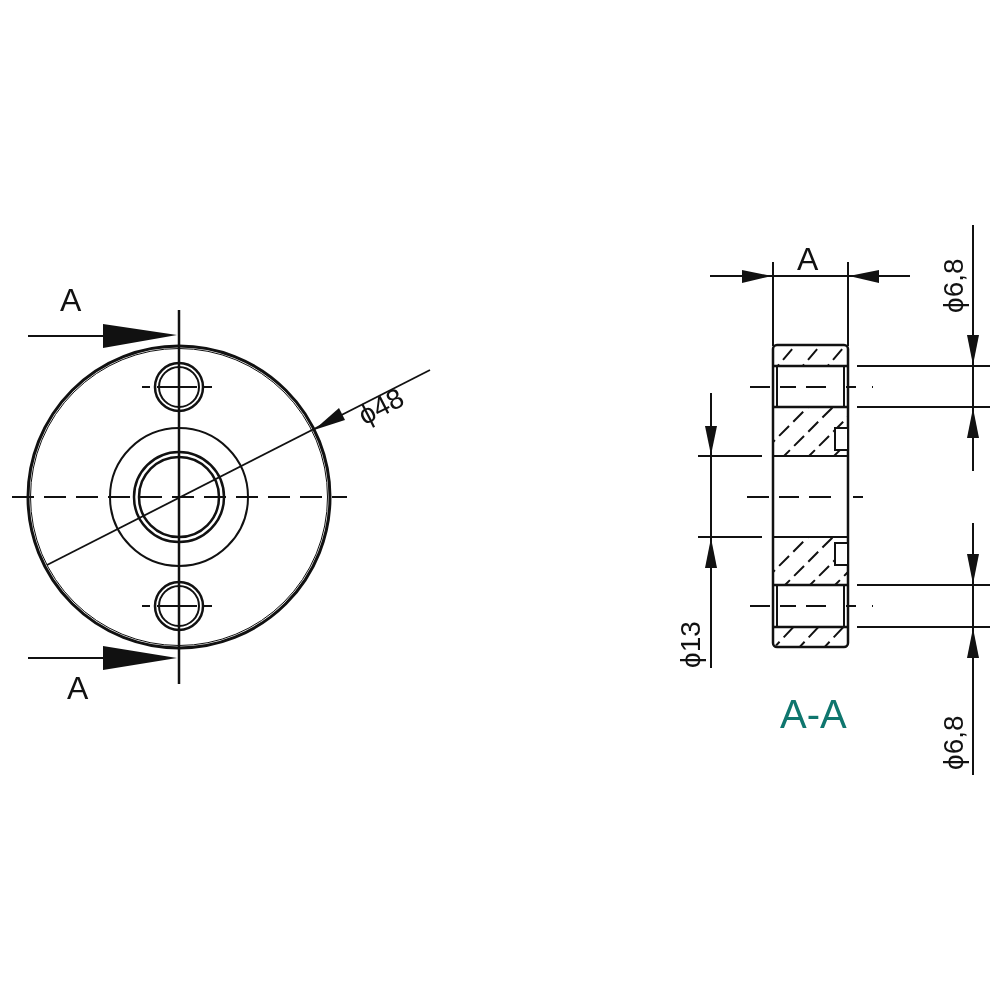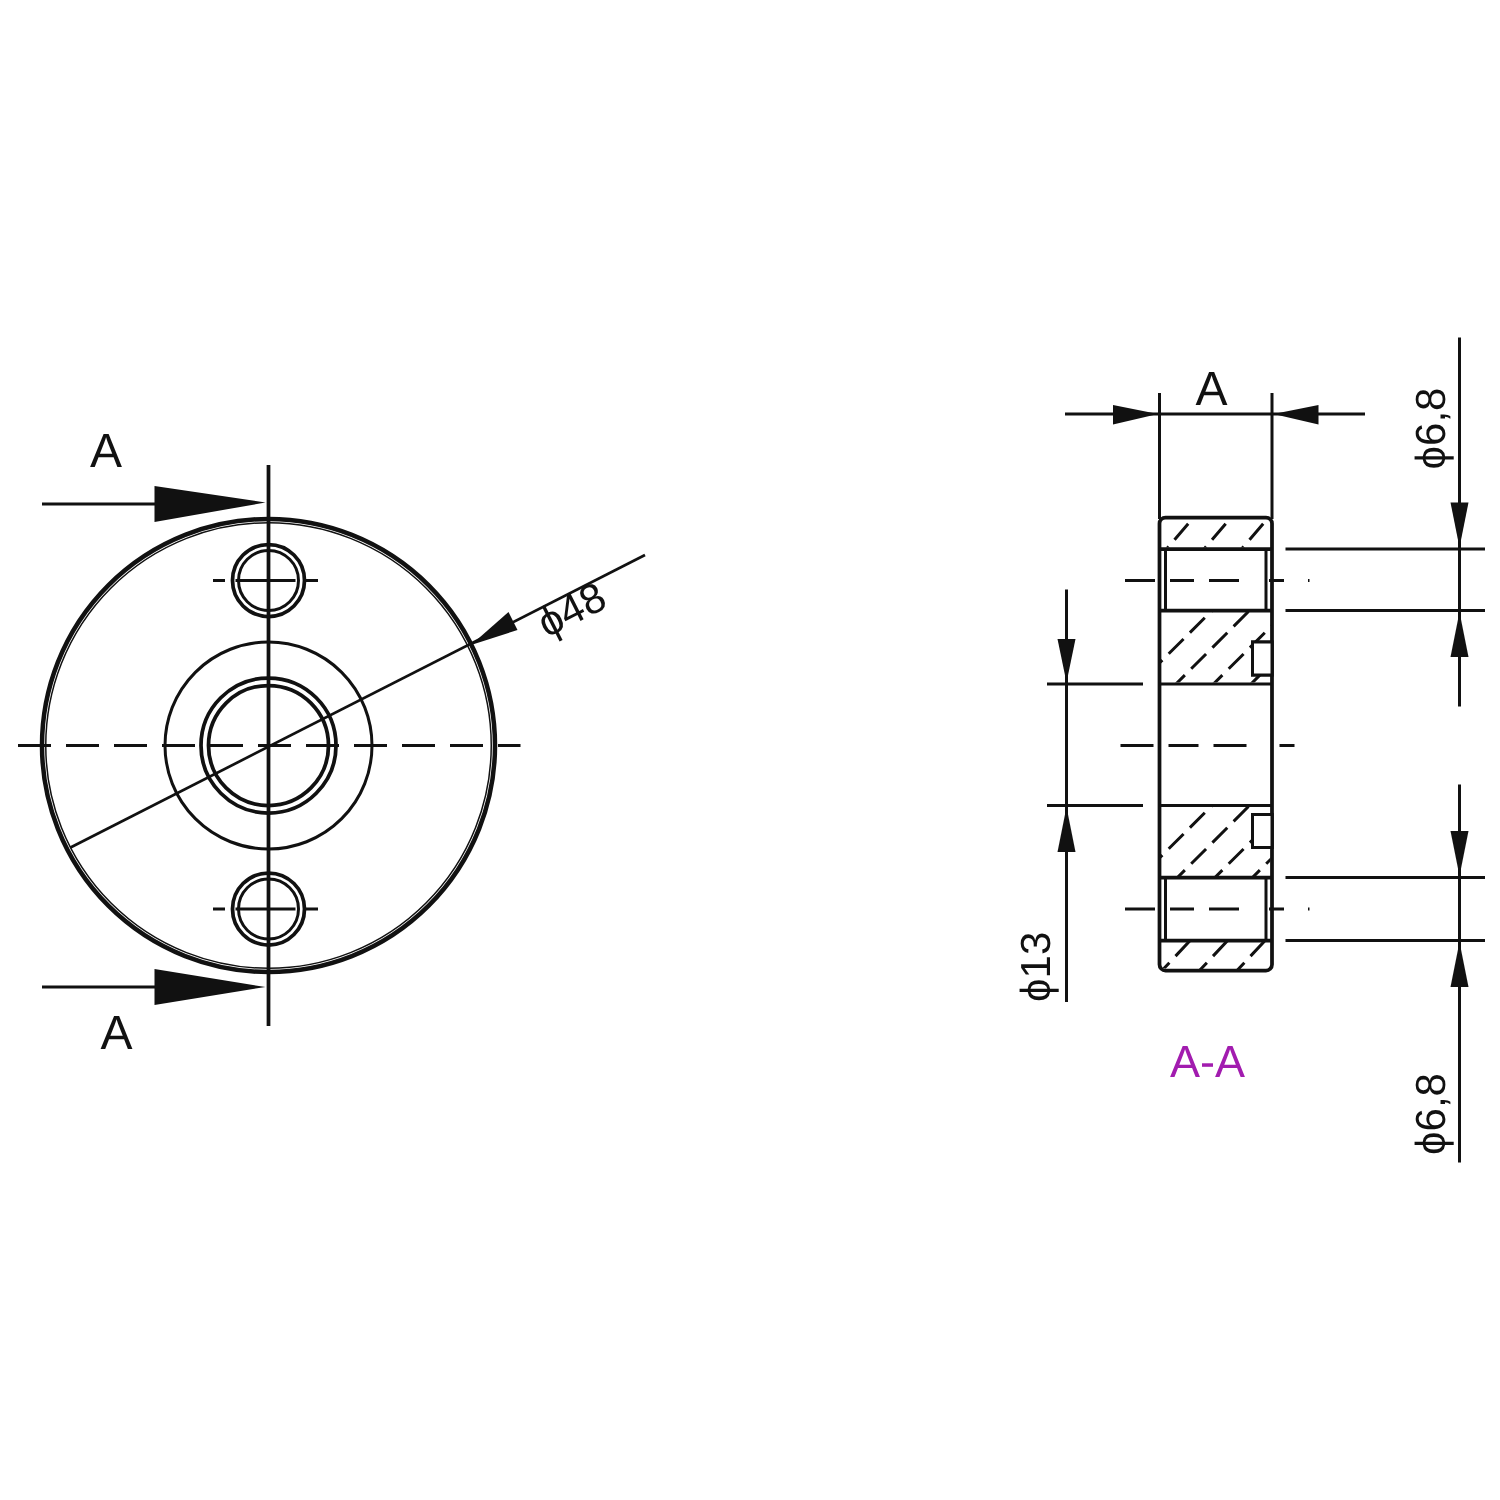--- a/index.html
+++ b/index.html
@@ -2,21 +2,21 @@
 <html><head>
 <meta charset="utf-8">
 <style>
   html, body { margin: 0; padding: 0; background: #ffffff; }
   body { width: 1000px; height: 1000px; position: relative; overflow: hidden; font-family: "Liberation Sans", sans-serif; }
   svg { position: absolute; left: 0; top: 0; }
   .lbl { position: absolute; font-family: "Liberation Sans", sans-serif; color: #111; line-height: 1; white-space: nowrap; }
   .big { font-size: 32px; }
   .dim { font-size: 28px; }
   .rot { transform-origin: 0 0; }
-  .section-title { color: #a21caf; font-size: 30px; }
+  .section-title { color: #0f766e; font-size: 40px; }
 </style>
 </head>
 <body>
 
 <svg width="1000" height="1000" viewBox="0 0 1000 1000">
   <defs>
     <clipPath id="clipTopHatch">
         <rect x="774" y="346" width="73" height="19" rx="4"></rect>
       </clipPath>
     <clipPath id="clipMidHatch1">

